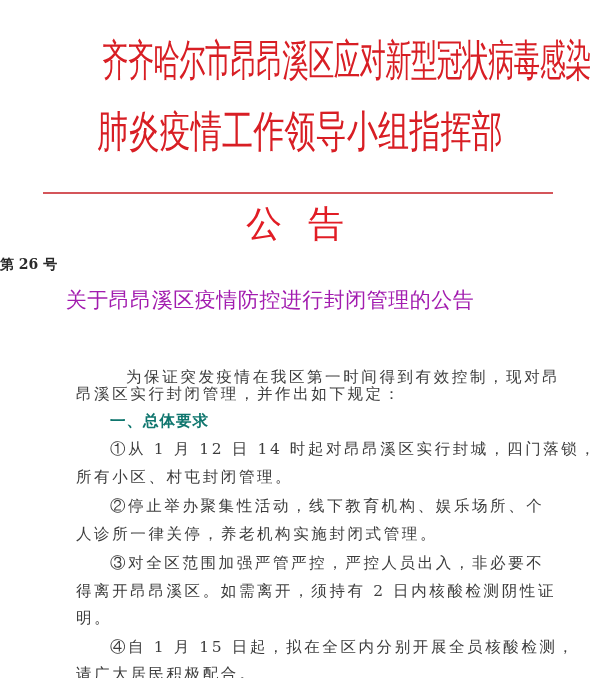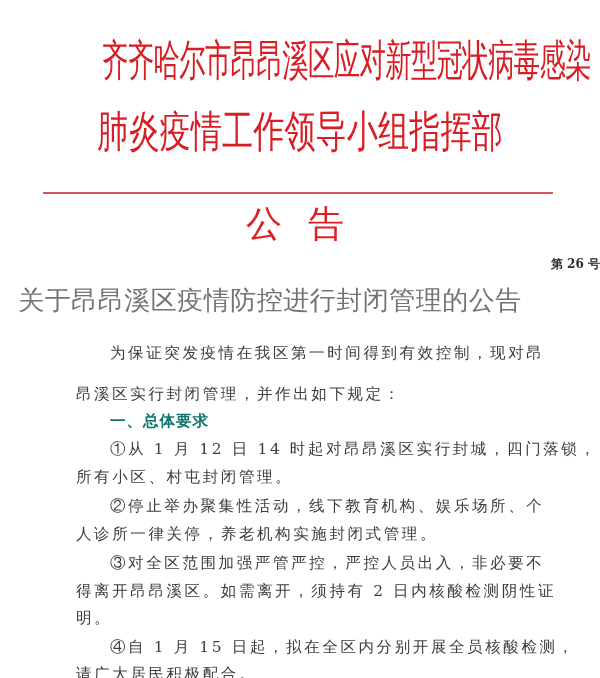--- a/index.html
+++ b/index.html
@@ -56,34 +56,34 @@
       line-height: 44px;
       letter-spacing: 26px;
       padding-left: 16px;
       box-sizing: border-box;
     }
     .doc-number {
       position: absolute;
       left: 0;
       width: 600px;
       top: 254px;
-      text-align: right;
+      text-align: left;
       color: #2a2a2a;
-      font-size: 12px;
+      font-size: 14px;
       line-height: 20px;
       font-weight: bold;
     }
     .doc-subject {
       position: absolute;
       left: 0;
       width: 540px;
       top: 285px;
       text-align: center;
-      color: #737373;
-      font-size: 26px;
+      color: #a21caf;
+      font-size: 21px;
       line-height: 30px;
       letter-spacing: 0.5px;
     }
     .body-text {
       position: absolute;
       left: 76px;
       width: 462px;
       color: #3c3c3c;
       font-size: 15.5px;
       letter-spacing: 2.6px;
@@ -108,21 +108,21 @@
 
   <div class="header-line l1">齐齐哈尔市昂昂溪区应对新型冠状病毒感染</div>
   <div class="header-line l2">肺炎疫情工作领导小组指挥部</div>
 
   <div class="red-rule"></div>
 
   <div class="notice-title">公告</div>
   <div class="doc-number">第 26 号</div>
   <div class="doc-subject">关于昂昂溪区疫情防控进行封闭管理的公告</div>
 
-  <div class="body-text indent" style="top:340px;">为保证突发疫情在我区第一时间得到有效控制，现对昂</div>
+  <div class="body-text indent" style="top:364px;margin-left:16px;">为保证突发疫情在我区第一时间得到有效控制，现对昂</div>
   <div class="body-text" style="top:381px;">昂溪区实行封闭管理，并作出如下规定：</div>
 
   <div class="body-text indent section-heading" style="top:408px;">一、总体要求</div>
 
   <div class="body-text indent" style="top:436px;">①从 1 月 12 日 14 时起对昂昂溪区实行封城，四门落锁，</div>
   <div class="body-text" style="top:464px;">所有小区、村屯封闭管理。</div>
 
   <div class="body-text indent" style="top:493px;">②停止举办聚集性活动，线下教育机构、娱乐场所、个</div>
   <div class="body-text" style="top:521px;">人诊所一律关停，养老机构实施封闭式管理。</div>
 

